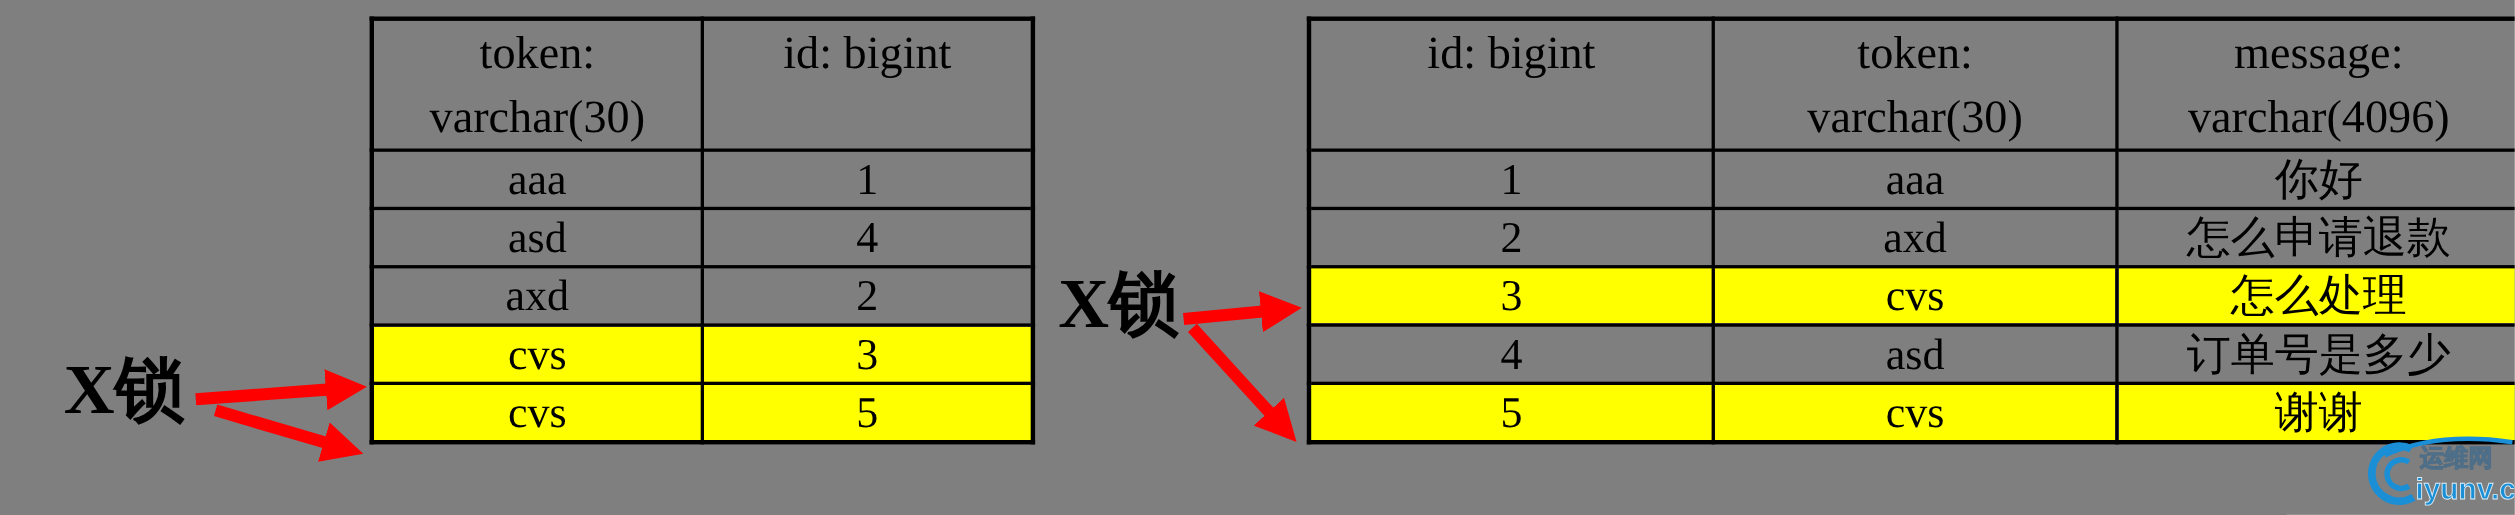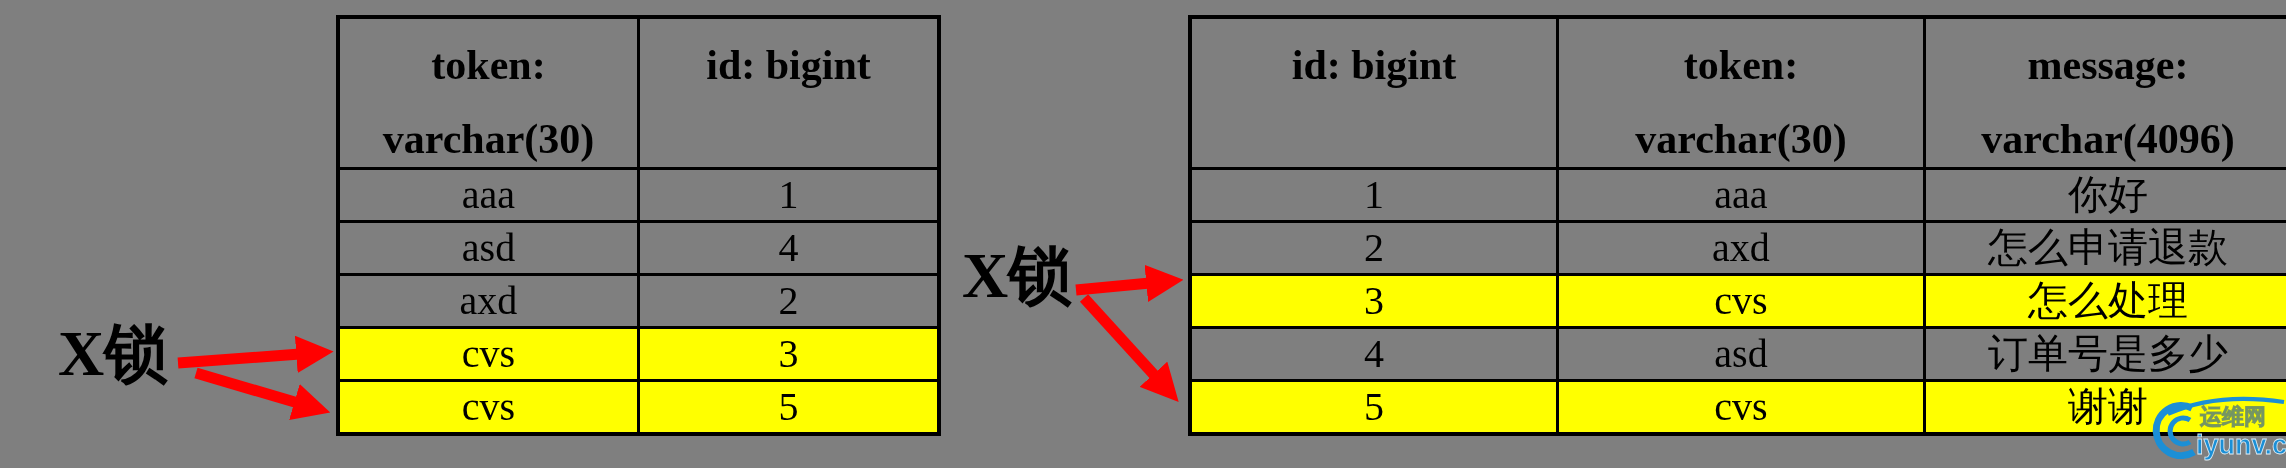--- a/index.html
+++ b/index.html
@@ -31,21 +31,21 @@
     border:3px solid var(--table-border);
     padding:0;
     overflow:hidden;
   }
   .data-table thead tr{height:118px;}
   .data-table thead th{
     vertical-align:top;
     font-weight:normal;
     font-size:42px;
   }
-  .h-line{line-height:56px;padding-top:18px;font-weight:bold;}
+  .h-line{line-height:56px;padding-top:2px;}
   .data-table tbody tr{height:50px;}
   .data-table tbody td{vertical-align:middle;line-height:50px;}
   tr.hl{background:var(--highlight);}
   #left-table{left:336px;top:15px;width:594px;}
   #right-table{left:1188px;top:15px;width:1092px;}
 
   .lock-label{
     position:absolute;
     font-weight:bold;
     font-size:64px;

